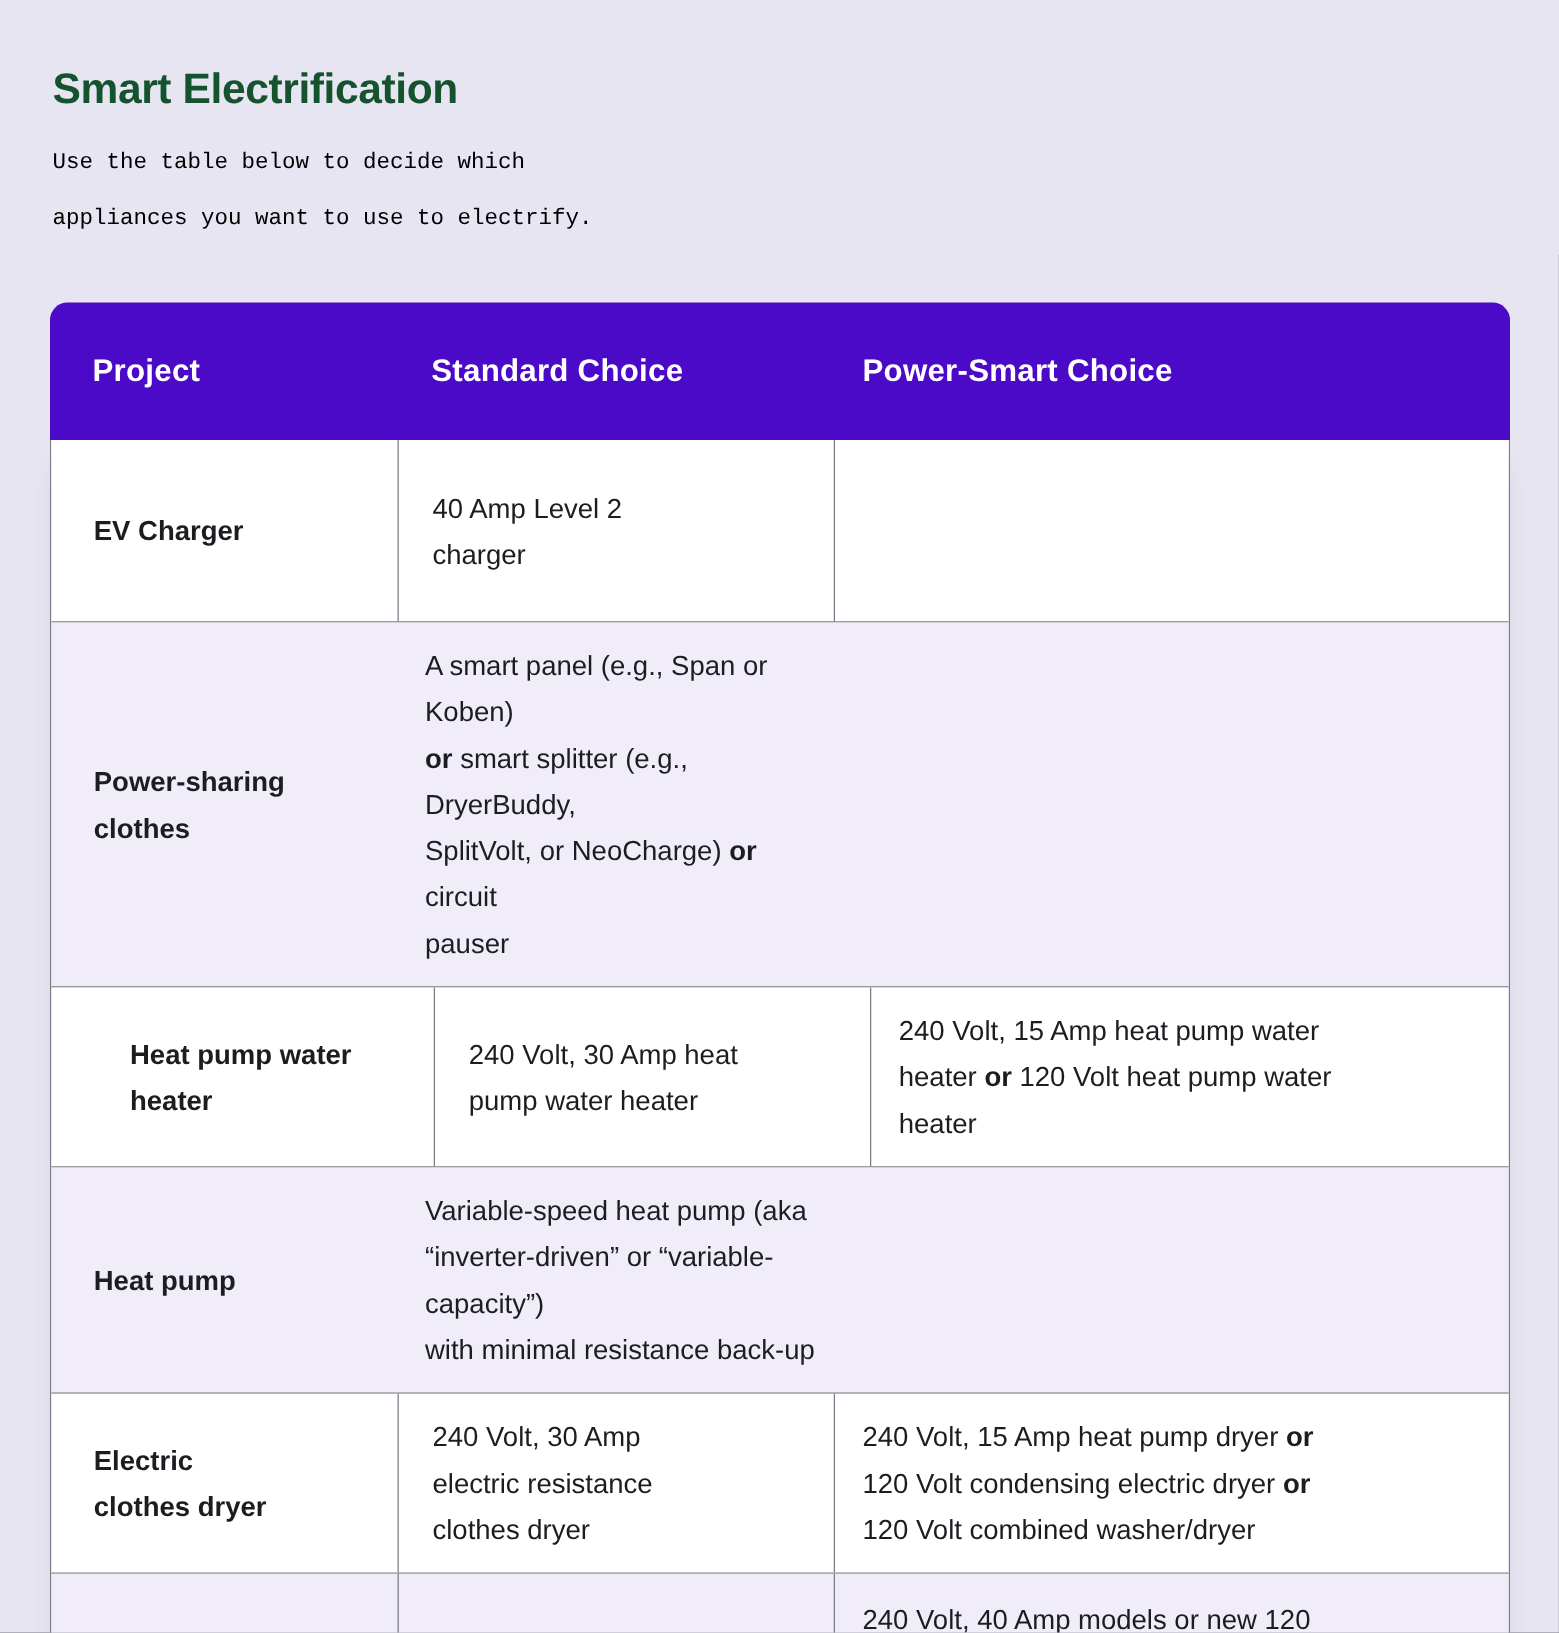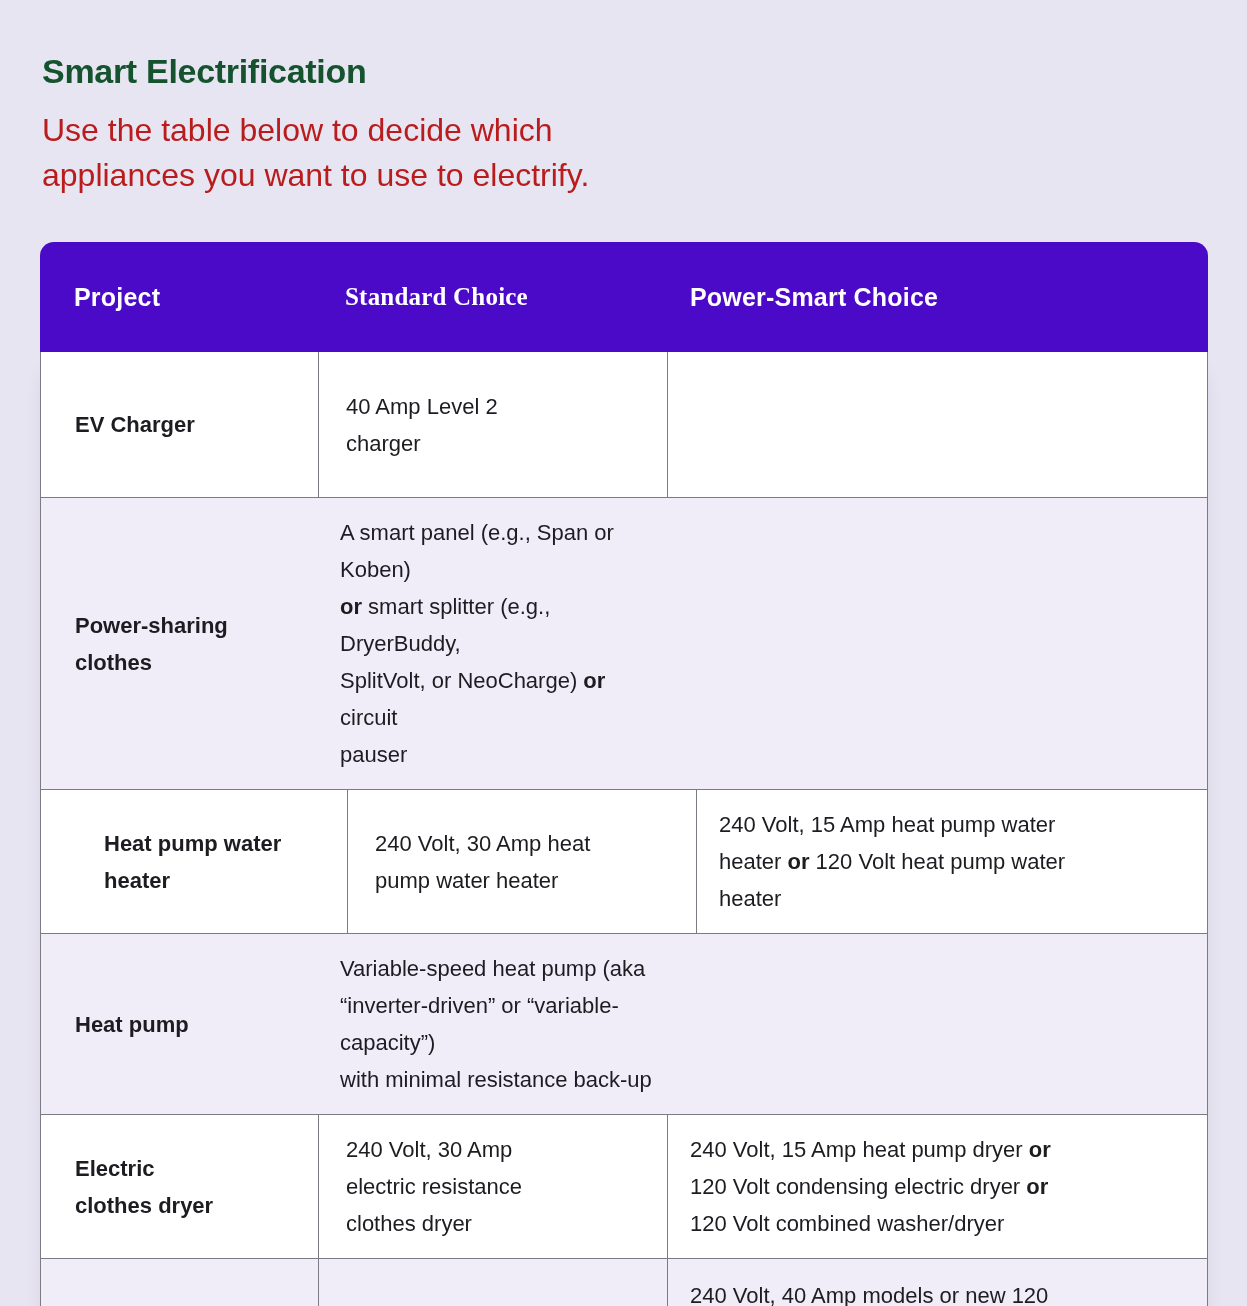--- a/index.html
+++ b/index.html
@@ -23,26 +23,27 @@
   .page{padding:50px 39px 0 40px;}
   h1.title{
     font-size:34px;
     line-height:42px;
     font-weight:700;
     letter-spacing:-0.3px;
     color:#14532d;
     margin:0 0 16px 2px;
   }
   .subtitle{
-    font-size:32px;
+    font-size:18px;
     line-height:45px;
     font-weight:400;
-    color:#b91c1c;
+    color:#000000;
     white-space:pre-line;
     margin:0 0 44px 2px;
+    font-family:Liberation Mono, monospace;
   }
   .table{width:1168px;}
   .thead{
     display:grid;
     grid-template-columns:278px 350px 540px;
     align-items:center;
     height:110px;
     background:var(--header-bg);
     border-radius:14px 14px 0 0;
     color:var(--header-text);
@@ -97,21 +98,21 @@
 <body>
 
 <div class="page">
   <h1 class="title">Smart Electrification</h1>
   <p class="subtitle">Use the table below to decide which
 appliances you want to use to electrify.</p>
 
   <div class="table">
     <div class="thead">
       <div class="th c1">Project</div>
-      <div class="th c2h c2" style="border:none;align-self:center;background:none;font-family:Liberation Serif, serif;">Standard Choice</div>
+      <div class="th c2h c2" style="border:none;align-self:center;background:none;">Standard Choice</div>
       <div class="th c3">Power-Smart Choice</div>
     </div>
     <div class="tbody">
         <div class="trow">
           <div class="cell c1 project"><span><span>EV Charger</span></span></div>
           <div class="cell c2"><span><span>40 Amp Level 2
 charger</span></span></div>
         </div>
         <div class="trow">
           <div class="cell c1 project"><span><span>Power-sharing

